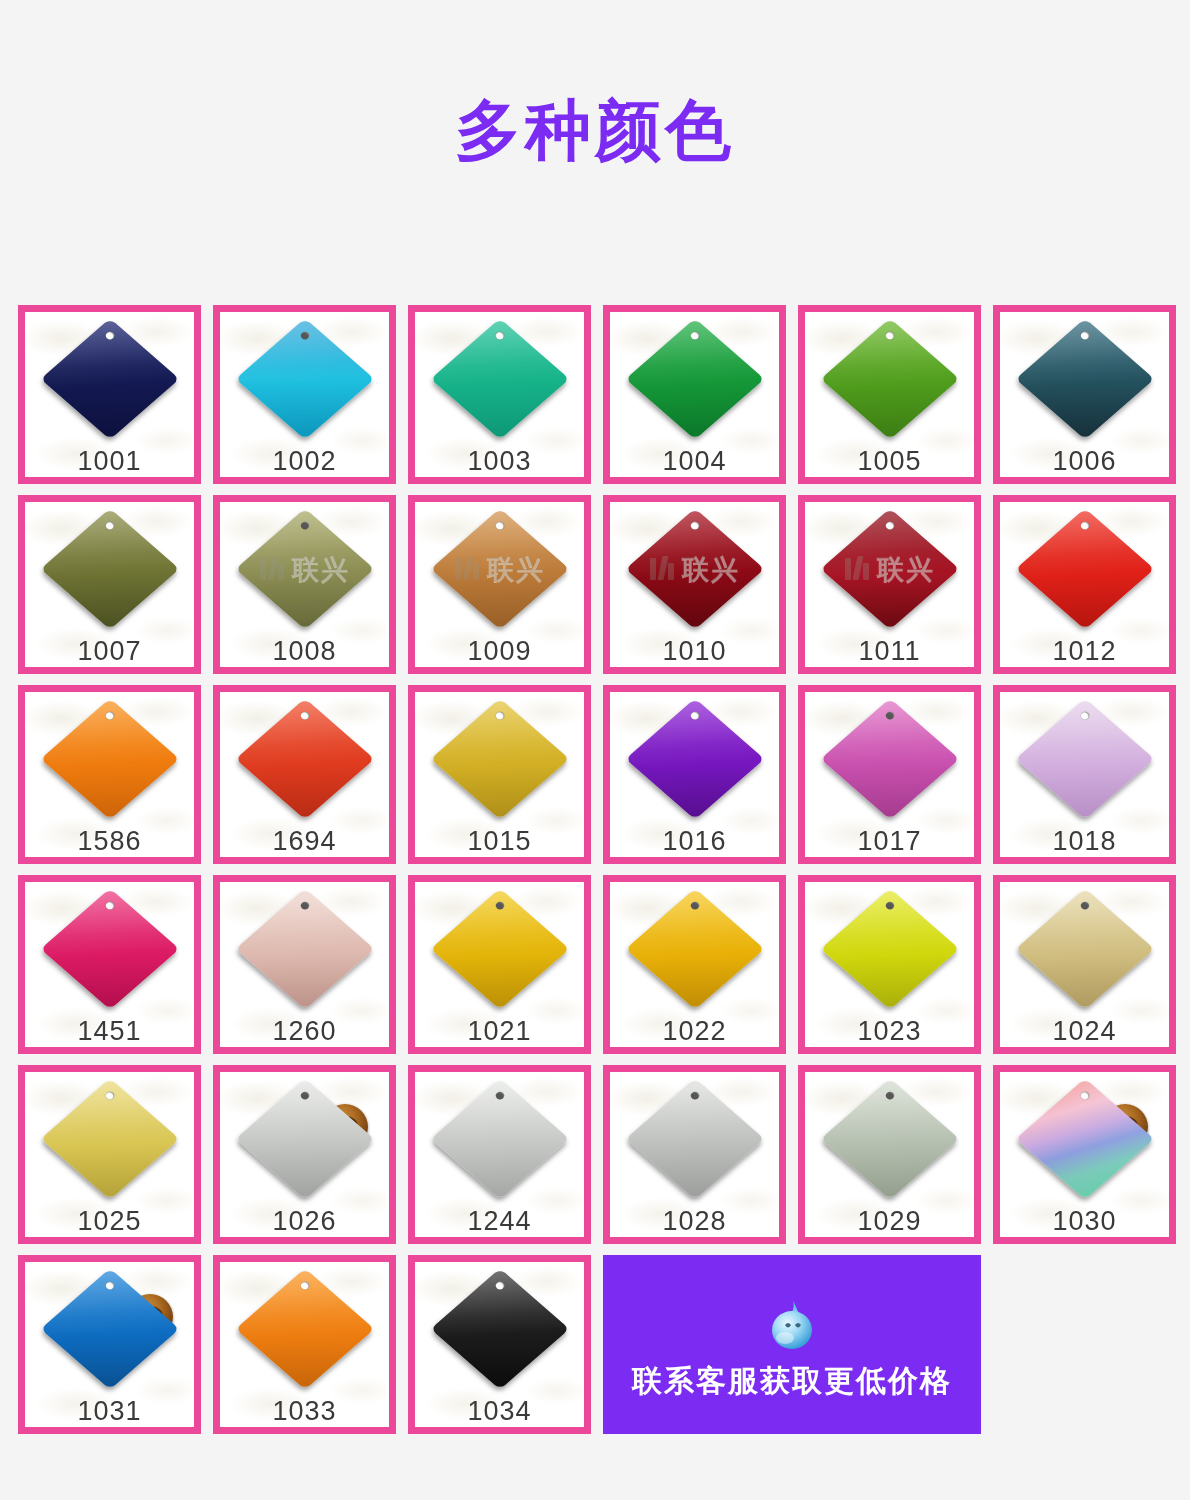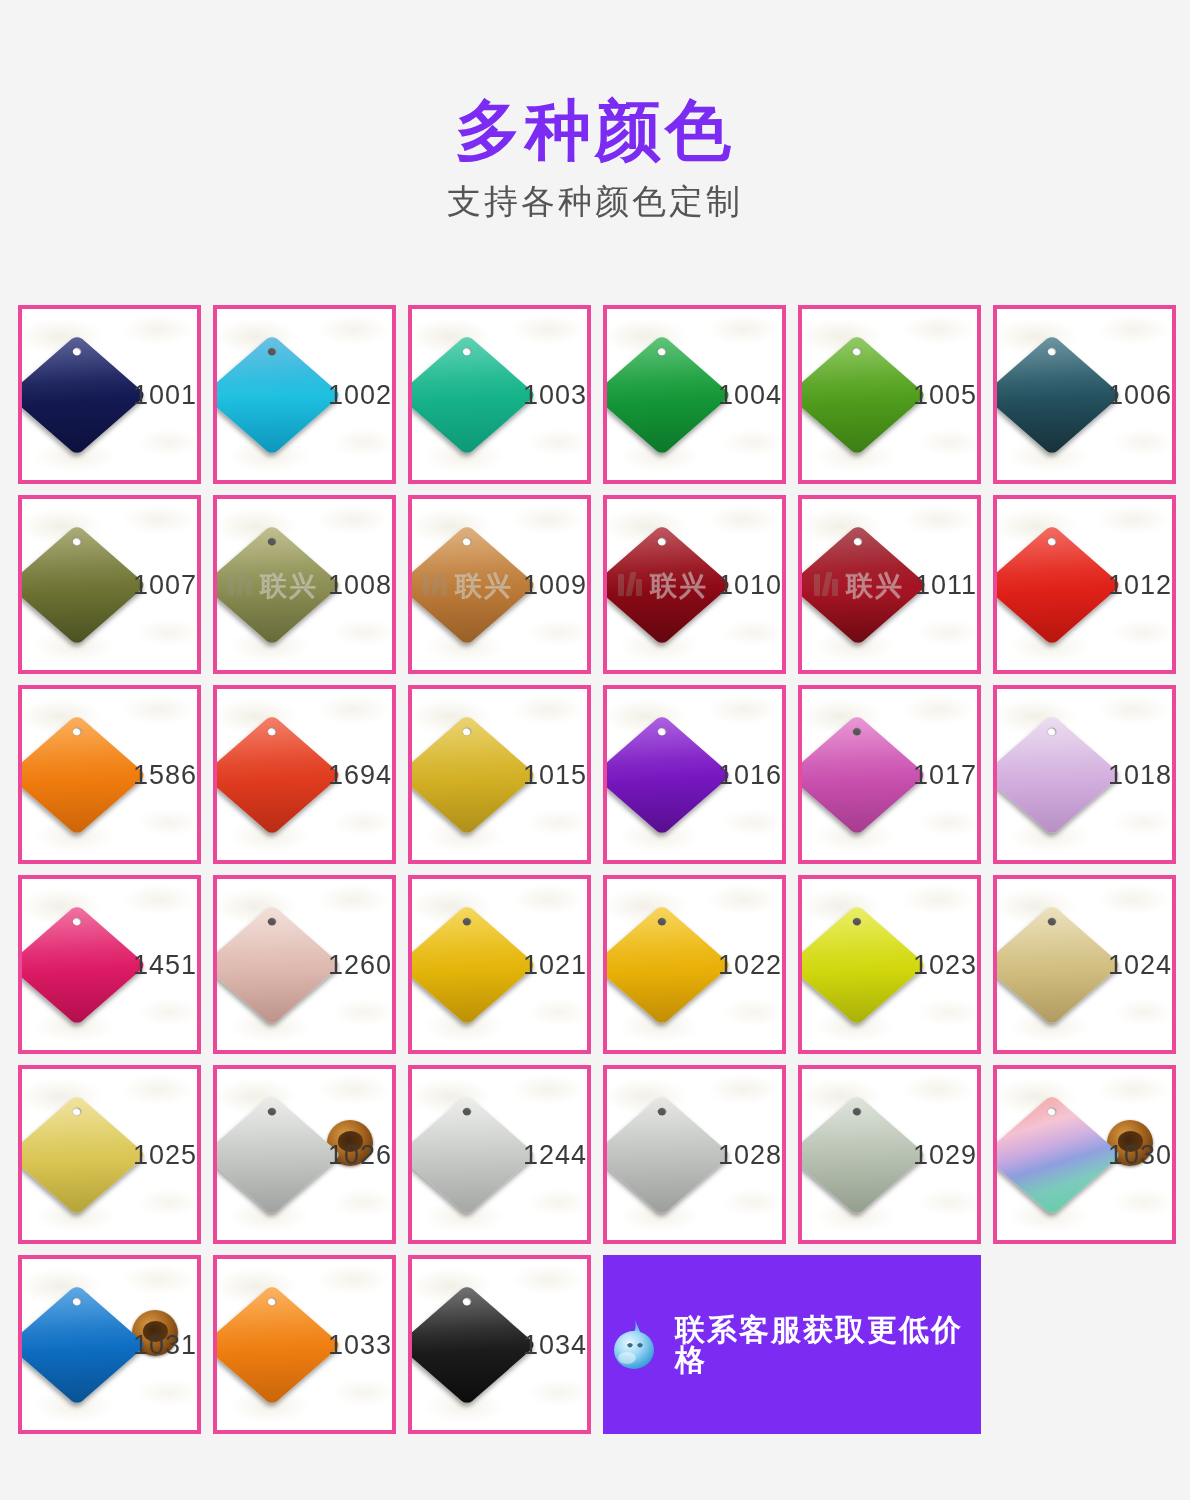--- a/index.html
+++ b/index.html
@@ -49,23 +49,23 @@
     display: grid;
     grid-template-columns: repeat(6, 183px);
     grid-auto-rows: 179px;
     column-gap: 12px;
     row-gap: 11px;
   }
 
   .card {
     position: relative;
     background: #ffffff;
-    border: 4px solid #ec4899;
+    border: 7px solid #ec4899;
     display: flex;
-    flex-direction: row;
+    flex-direction: column;
     align-items: center;
     justify-content: flex-start;
     overflow: hidden;
   }
 
   
   .card::before {
     content: "";
     position: absolute;
     inset: 0;
@@ -179,21 +179,21 @@
     margin-top: 2px;
     font-family: "Liberation Sans", "DejaVu Sans", sans-serif;
   }
 
   
   .cta {
     grid-column: span 2;
     background: #7B2BF2;
     border: none;
     display: flex;
-    flex-direction: row;
+    flex-direction: column;
     align-items: center;
     justify-content: center;
     gap: 10px;
     cursor: pointer;
   }
   .cta::before { display: none; }
 
   .cta-icon {
     width: 62px;
     height: 62px;
@@ -207,21 +207,20 @@
     line-height: 1;
   }
 </style>
 </head>
 <body>
 
 <div id="page">
 
   <div class="header">
     <div class="header-title">多种颜色</div>
-    <div class="header-subtitle">支持各种颜色定制</div>
   </div>
 
   <div class="grid" id="swatch-grid">
       <div class="card">
         <div class="swatch-wrap">
           <div class="plate" style="background: linear-gradient(135deg, rgb(27, 36, 112) 0%, rgb(20, 26, 85) 45%, rgb(13, 17, 64) 100%);">
             <div class="hole"></div>
           </div>
         </div>
         <div class="card-label">1001</div>

